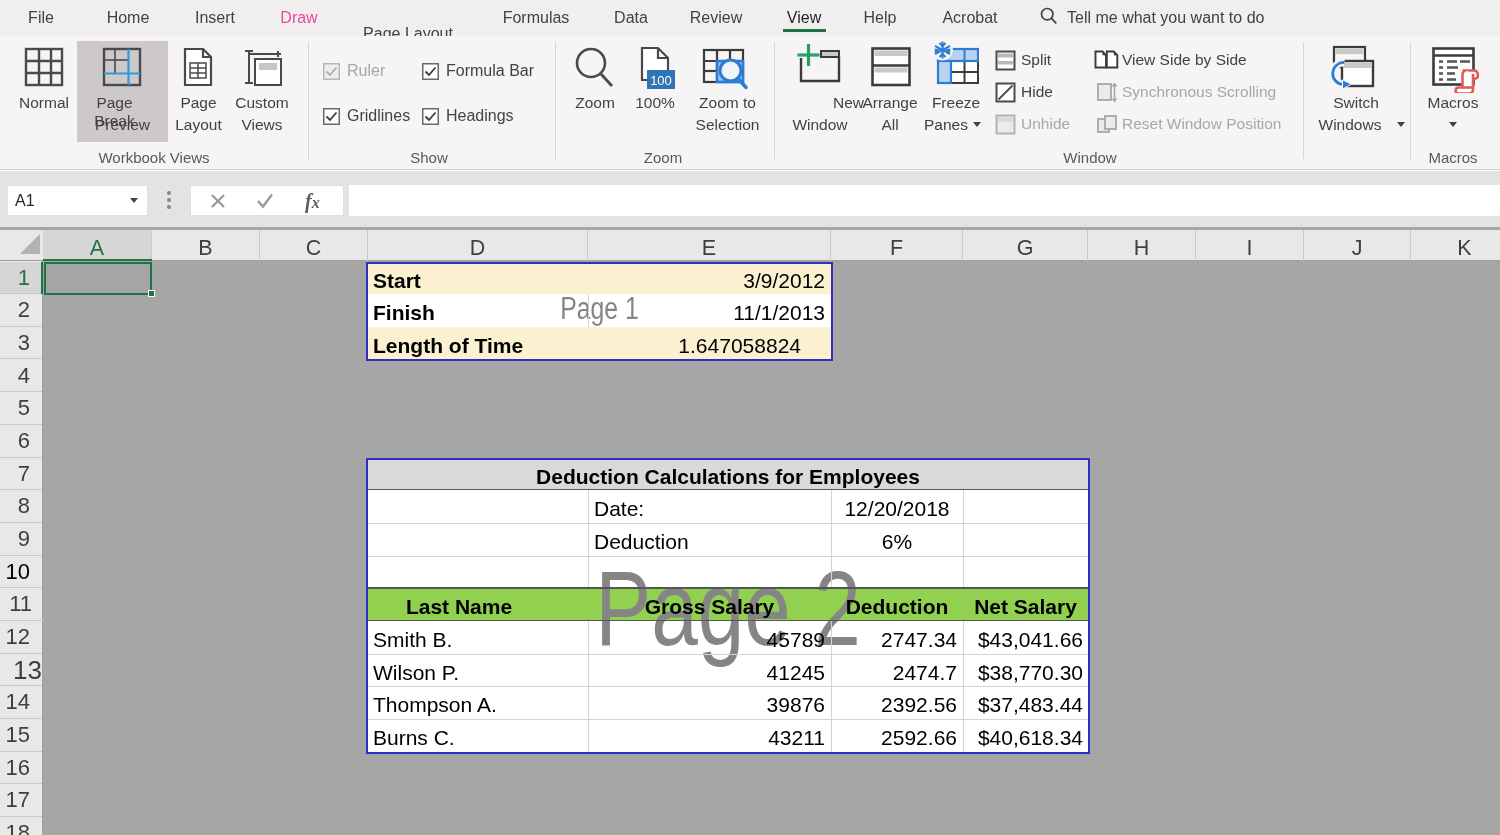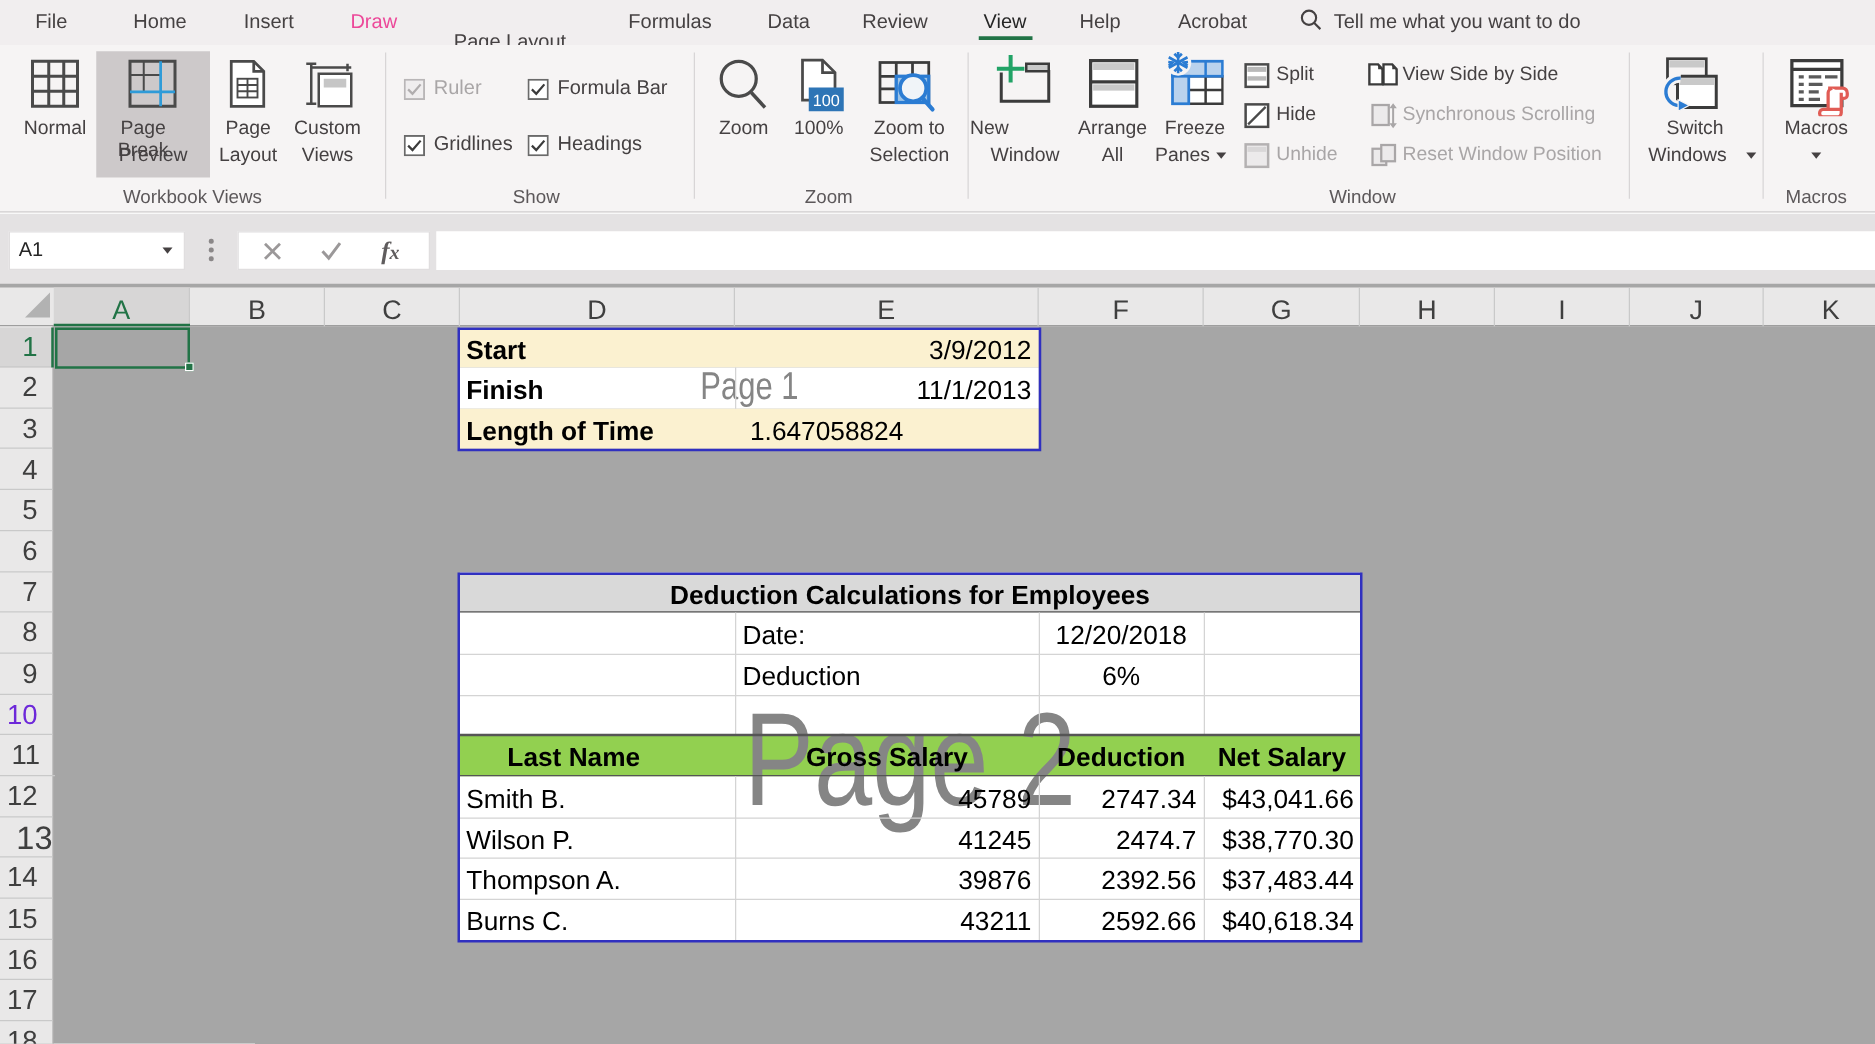--- a/index.html
+++ b/index.html
@@ -134,21 +134,21 @@
 <line x1="37" y1="31.5" x2="45" y2="40.5" stroke="#2b7cd3" stroke-width="3.4" stroke-linecap="round"></line>
   </svg>
 <div class="ab" style="left:680px;top:94px;width:95px;height:18px;line-height:18px;text-align:center;font-size:15.5px;color:#454142">Zoom to</div>
 <div class="ab" style="left:680px;top:116px;width:95px;height:18px;line-height:18px;text-align:center;font-size:15.5px;color:#454142">Selection</div>
 <svg class="ab" style="left:796px;top:42px" width="46" height="42" viewBox="0 0 46 42">
 <line x1="12.5" y1="2" x2="12.5" y2="24" stroke="#21a366" stroke-width="3.2"></line>
 <line x1="1.5" y1="13" x2="23.5" y2="13" stroke="#21a366" stroke-width="3.2"></line>
 <rect x="25" y="9" width="18" height="6" fill="#c9c9c9" stroke="#3b3b3b" stroke-width="2"></rect>
 <path d="M43 14 V39 H5 V16" fill="none" stroke="#3b3b3b" stroke-width="2.4"></path>
   </svg>
-<div class="ab" style="left:776px;top:94px;width:88px;height:18px;line-height:18px;text-align:left;font-size:15.5px;color:#454142">New</div>
+<div class="ab" style="left:776px;top:94px;width:88px;height:18px;line-height:18px;text-align:right;font-size:15.5px;color:#454142">New</div>
 <div class="ab" style="left:776px;top:116px;width:88px;height:18px;line-height:18px;text-align:center;font-size:15.5px;color:#454142">Window</div>
 <svg class="ab" style="left:871px;top:47px" width="40" height="40" viewBox="0 0 40 40">
 <rect x="1.5" y="1.5" width="37" height="36.5" fill="#fff" stroke="#3b3b3b" stroke-width="2.6"></rect>
 <rect x="3.5" y="3.5" width="33" height="5.5" fill="#c9c9c9"></rect>
 <line x1="1.5" y1="18.5" x2="38.5" y2="18.5" stroke="#3b3b3b" stroke-width="2.6"></line>
 <rect x="3.5" y="20.5" width="33" height="5" fill="#c9c9c9"></rect>
   </svg>
 <div class="ab" style="left:846px;top:94px;width:88px;height:18px;line-height:18px;text-align:center;font-size:15.5px;color:#454142">Arrange</div>
 <div class="ab" style="left:846px;top:116px;width:88px;height:18px;line-height:18px;text-align:center;font-size:15.5px;color:#454142">All</div>
 <svg class="ab" style="left:933px;top:41px" width="46" height="44" viewBox="0 0 46 44">
@@ -284,40 +284,40 @@
 <div class="ab" style="left:0;top:261.5px;width:42px;height:32.67px;background:#d7d6d6;border-bottom:1px solid #c9c9c9;line-height:32.67px;text-align:right;padding-right:12px;font-size:22px;color:#217346">1</div>
 <div class="ab" style="left:41px;top:261.5px;width:2px;height:32.67px;background:#217346"></div>
 <div class="ab" style="left:0;top:294.2px;width:42px;height:32.67px;background:transparent;border-bottom:1px solid #c9c9c9;line-height:32.67px;text-align:right;padding-right:12px;font-size:22px;color:#3f3f3f">2</div>
 <div class="ab" style="left:0;top:326.8px;width:42px;height:32.67px;background:transparent;border-bottom:1px solid #c9c9c9;line-height:32.67px;text-align:right;padding-right:12px;font-size:22px;color:#3f3f3f">3</div>
 <div class="ab" style="left:0;top:359.5px;width:42px;height:32.67px;background:transparent;border-bottom:1px solid #c9c9c9;line-height:32.67px;text-align:right;padding-right:12px;font-size:22px;color:#3f3f3f">4</div>
 <div class="ab" style="left:0;top:392.2px;width:42px;height:32.67px;background:transparent;border-bottom:1px solid #c9c9c9;line-height:32.67px;text-align:right;padding-right:12px;font-size:22px;color:#3f3f3f">5</div>
 <div class="ab" style="left:0;top:424.9px;width:42px;height:32.67px;background:transparent;border-bottom:1px solid #c9c9c9;line-height:32.67px;text-align:right;padding-right:12px;font-size:22px;color:#3f3f3f">6</div>
 <div class="ab" style="left:0;top:457.5px;width:42px;height:32.67px;background:transparent;border-bottom:1px solid #c9c9c9;line-height:32.67px;text-align:right;padding-right:12px;font-size:22px;color:#3f3f3f">7</div>
 <div class="ab" style="left:0;top:490.2px;width:42px;height:32.67px;background:transparent;border-bottom:1px solid #c9c9c9;line-height:32.67px;text-align:right;padding-right:12px;font-size:22px;color:#3f3f3f">8</div>
 <div class="ab" style="left:0;top:522.9px;width:42px;height:32.67px;background:transparent;border-bottom:1px solid #c9c9c9;line-height:32.67px;text-align:right;padding-right:12px;font-size:22px;color:#3f3f3f">9</div>
-<div class="ab" style="left:0;top:555.5px;width:42px;height:32.67px;background:transparent;border-bottom:1px solid #c9c9c9;line-height:32.67px;text-align:right;padding-right:12px;font-size:22px;color:#6d28d9">10</div>
+<div class="ab" style="left:0;top:555.5px;width:42px;height:32.67px;background:transparent;border-bottom:1px solid #c9c9c9;line-height:32.67px;text-align:right;padding-right:12px;font-size:22px;color:#000000">10</div>
 <div class="ab" style="left:0;top:588.2px;width:44px;height:32.67px;background:transparent;border-bottom:1px solid #c9c9c9;line-height:32.67px;text-align:right;padding-right:12px;font-size:22px;color:#3f3f3f">11</div>
 <div class="ab" style="left:0;top:620.9px;width:42px;height:32.67px;background:transparent;border-bottom:1px solid #c9c9c9;line-height:32.67px;text-align:right;padding-right:12px;font-size:22px;color:#3f3f3f">12</div>
 <div class="ab" style="left:0;top:653.5px;width:42px;height:32.67px;background:transparent;border-bottom:1px solid #c9c9c9;line-height:32.67px;text-align:right;font-size:26px;color:#3f3f3f">13</div>
 <div class="ab" style="left:0;top:686.2px;width:42px;height:32.67px;background:transparent;border-bottom:1px solid #c9c9c9;line-height:32.67px;text-align:right;padding-right:12px;font-size:22px;color:#3f3f3f">14</div>
 <div class="ab" style="left:0;top:718.9px;width:42px;height:32.67px;background:transparent;border-bottom:1px solid #c9c9c9;line-height:32.67px;text-align:right;padding-right:12px;font-size:22px;color:#3f3f3f">15</div>
 <div class="ab" style="left:0;top:751.5px;width:42px;height:32.67px;background:transparent;border-bottom:1px solid #c9c9c9;line-height:32.67px;text-align:right;padding-right:12px;font-size:22px;color:#3f3f3f">16</div>
 <div class="ab" style="left:0;top:784.2px;width:42px;height:32.67px;background:transparent;border-bottom:1px solid #c9c9c9;line-height:32.67px;text-align:right;padding-right:12px;font-size:22px;color:#3f3f3f">17</div>
 <div class="ab" style="left:0;top:816.9px;width:42px;height:32.67px;background:transparent;border-bottom:1px solid #c9c9c9;line-height:32.67px;text-align:right;padding-right:12px;font-size:22px;color:#3f3f3f">18</div>
 <div class="ab" style="left:368px;top:261.5px;width:463px;height:32.67px;background:#fbf1d0"></div>
 <div class="ab" style="left:368px;top:294.2px;width:463px;height:32.67px;background:#fff"></div>
 <div class="ab" style="left:368px;top:326.8px;width:463px;height:32.67px;background:#fbf1d0"></div>
 <div class="ab" style="left:368px;top:288.5px;width:463px;height:40px;text-align:center;font-size:31px;color:#858585;line-height:40px;transform:scaleX(0.8)">Page 1</div>
 <div class="ab" style="left:588px;top:294.2px;width:1px;height:32.67px;background:#d4d4d4"></div>
 <div class="ab cell b" style="left:373px;top:261.5px">Start</div>
 <div class="ab cell b" style="left:373px;top:294.2px">Finish</div>
 <div class="ab cell b" style="left:373px;top:326.8px">Length of Time</div>
 <div class="ab cell" style="left:588px;top:261.5px;width:237px;text-align:right">3/9/2012</div>
 <div class="ab cell" style="left:588px;top:294.2px;width:237px;text-align:right">11/1/2013</div>
-<div class="ab cell" style="left:600px;top:326.8px;width:237px;">1.647058824</div>
+<div class="ab cell" style="left:564px;top:326.8px;width:237px;text-align:right">1.647058824</div>
 <div class="ab" style="left:366px;top:262.0px;width:467px;height:98.8px;border:2px solid #3030c0"></div>
 <div class="ab" style="left:368px;top:457.5px;width:720px;height:294.0px;background:#fff"></div>
 <div class="ab" style="left:368px;top:457.5px;width:720px;height:32.67px;background:#d9d9d9"></div>
 <div class="ab" style="left:368px;top:588.2px;width:720px;height:32.67px;background:#92d050"></div>
 <div class="ab" style="left:368px;top:548px;width:720px;text-align:center;font-size:106px;color:#858585;height:120px;line-height:120px;transform:scaleX(0.79)">Page 2</div>
 <div class="ab" style="left:368px;top:489.2px;width:720px;height:1px;background:#555"></div>
 <div class="ab" style="left:368px;top:522.9px;width:720px;height:1px;background:#d4d4d4"></div>
 <div class="ab" style="left:368px;top:555.5px;width:720px;height:1px;background:#d4d4d4"></div>
 <div class="ab" style="left:588px;top:490.2px;width:1px;height:98.0px;background:#d4d4d4"></div>
 <div class="ab" style="left:831px;top:490.2px;width:1px;height:98.0px;background:#d4d4d4"></div>

